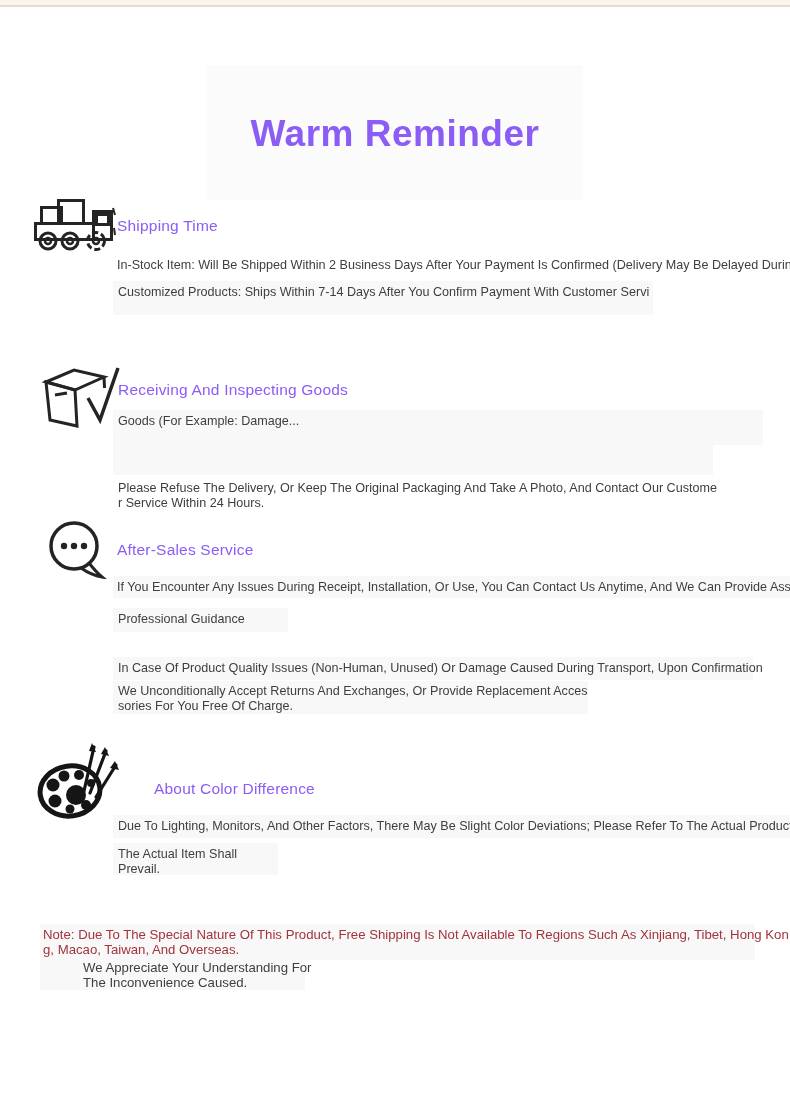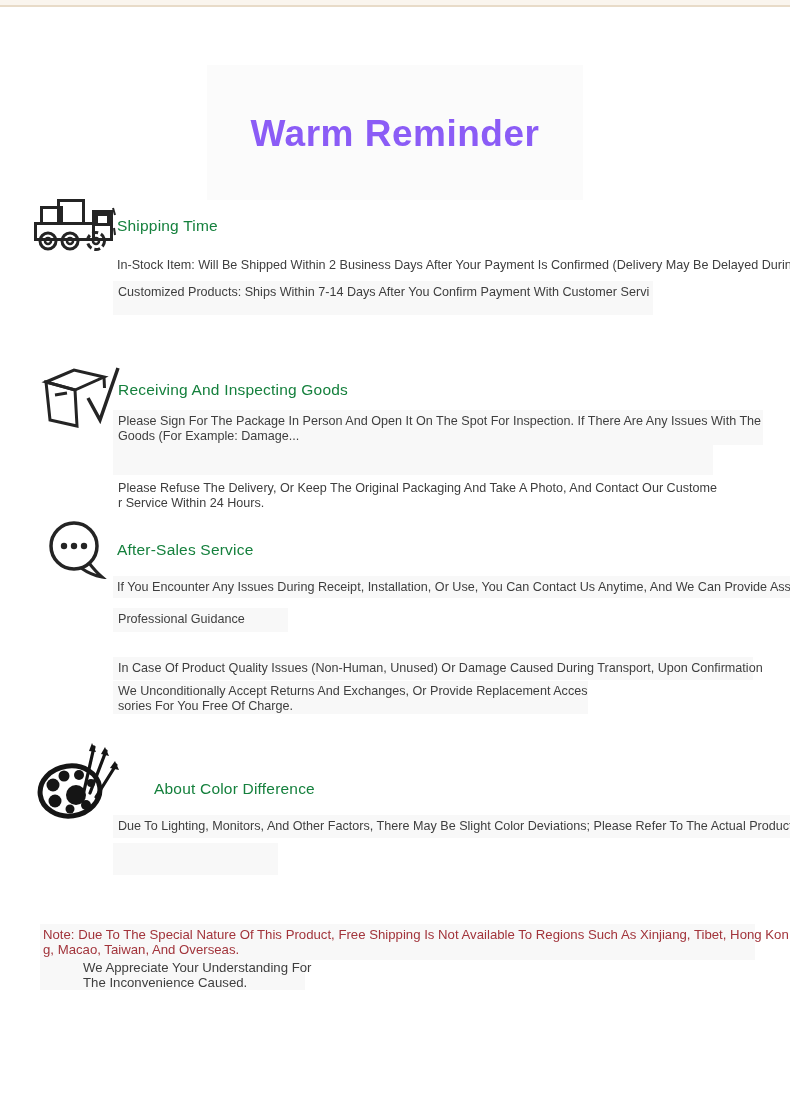--- a/index.html
+++ b/index.html
@@ -9,21 +9,21 @@
     font-family:"Liberation Sans", sans-serif;color:#3e3e3e;
   }
   .top-band{position:absolute;left:0;top:0;width:790px;height:5px;background:#faf5ee;}
   .top-line{position:absolute;left:0;top:5px;width:790px;height:2px;background:#e8dbc8;}
   .patch{position:absolute;background:#f8f8f8;}
   .page-title{
     position:absolute;left:0;top:113px;width:790px;text-align:center;
     font-size:37px;font-weight:bold;color:#8b5cf6;letter-spacing:0.5px;
   }
   .icon{position:absolute;}
-  .heading{position:absolute;font-size:15.5px;color:#15803d;letter-spacing:0.2px;}
+  .heading{position:absolute;font-size:15.5px;color:#8b5cf6;letter-spacing:0.2px;}
   .body{position:absolute;font-size:12.6px;line-height:15.2px;color:#3e3e3e;}
   .line{white-space:nowrap;}
   .note-red{position:absolute;font-size:13.2px;line-height:15.4px;color:#a2343b;}
   .note-gray{position:absolute;font-size:13.2px;line-height:15.4px;color:#3e3e3e;}
 </style>
 </head>
 <body>
 
 <div class="canvas">
 
@@ -78,21 +78,20 @@
         <polygon points="6,20 34,8 64,15 35,28"></polygon>
         <polygon points="6,20 35,28 37,64 10,58"></polygon>
         <line x1="15" y1="33" x2="27" y2="31"></line>
         <line x1="64" y1="15" x2="64.5" y2="26"></line>
         <polyline points="48,36 60,58 78,6" stroke-width="3.5" fill="none"></polyline>
       </g>
     </svg>
   </div>
   <div class="heading" style="left:118px;top:381px;">Receiving And Inspecting Goods</div>
   <div class="body" style="left:118px;top:414px;">
-    <div class="line">Please Sign For The Package In Person And Open It On The Spot For Inspection. If There Are Any Issues With The</div>
     <div class="line">Goods (For Example: Damage...</div>
   </div>
   <div class="body" style="left:118px;top:445px;margin-top:36px;">
     <div class="line">Please Refuse The Delivery, Or Keep The Original Packaging And Take A Photo, And Contact Our Custome</div>
     <div class="line">r Service Within 24 Hours.</div>
   </div>
 
   <div class="icon" style="left:44px;top:519px;width:66px;height:60px;">
     <svg width="66" height="60" viewBox="0 0 66 60" fill="none">
       <circle cx="30" cy="27" r="23" stroke="#242424" stroke-width="3.5"></circle>
@@ -137,20 +136,24 @@
       </g>
       <polygon points="56,2 60,11 53,10" fill="#151515"></polygon>
       <polygon points="69,6 73,15 65,13" fill="#151515"></polygon>
       <polygon points="79,20 83,29 74,27" fill="#151515"></polygon>
     </svg>
   </div>
   <div class="heading" style="left:118px;top:780px;margin-left:36px;">About Color Difference</div>
   <div class="body" style="left:118px;top:819px;">
     <div class="line">Due To Lighting, Monitors, And Other Factors, There May Be Slight Color Deviations; Please Refer To The Actual Product</div>
   </div>
+  <div class="body" style="left:118px;top:847px;">
+    <div class="line">The Actual Item Shall</div>
+    <div class="line">Prevail.</div>
+  </div>
 
   <div class="note-red" style="left:43px;top:927px;">
     <div class="line">Note: Due To The Special Nature Of This Product, Free Shipping Is Not Available To Regions Such As Xinjiang, Tibet, Hong Kon</div>
     <div class="line">g, Macao, Taiwan, And Overseas.</div>
   </div>
   <div class="note-gray" style="left:43px;top:960px;margin-left:40px;">
     <div class="line">We Appreciate Your Understanding For</div>
     <div class="line">The Inconvenience Caused.</div>
   </div>
 

